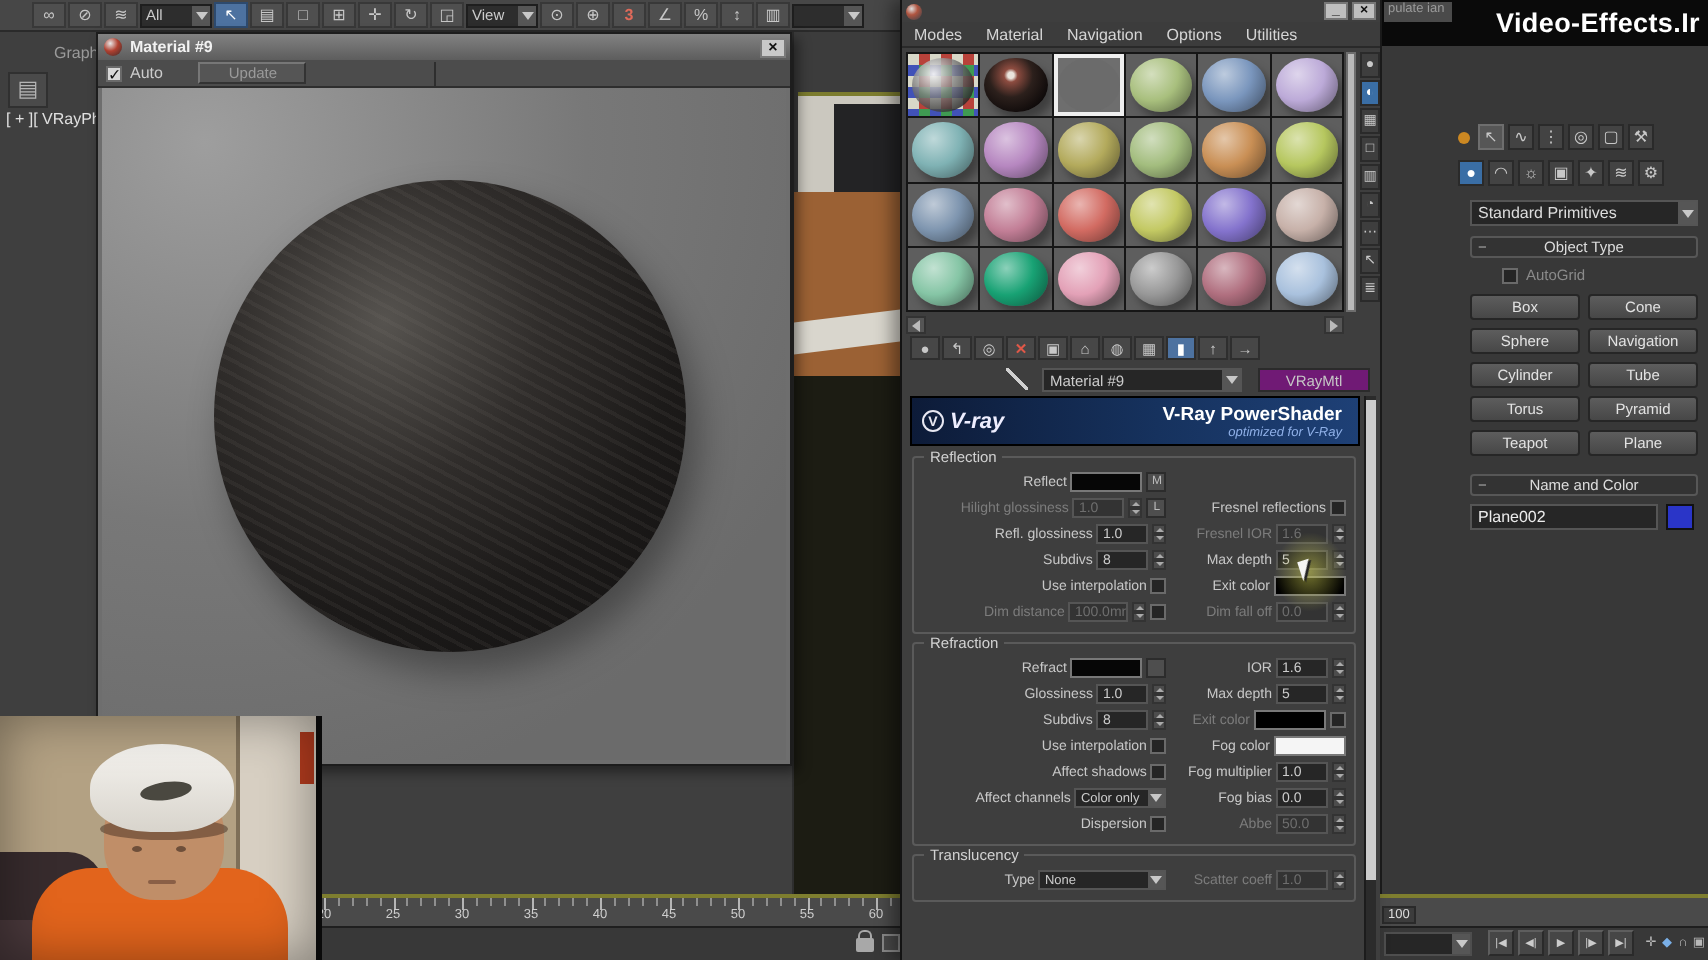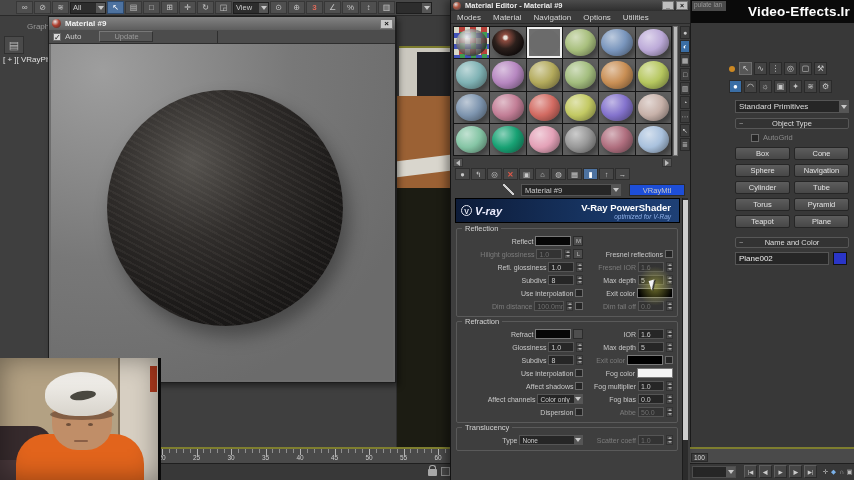--- a/index.html
+++ b/index.html
@@ -106,21 +106,21 @@
   .tri-r{border-top:3px solid transparent;border-bottom:3px solid transparent;border-left:4px solid #bbb}
   #me-tools{position:absolute;left:4px;top:168px;display:flex;gap:1px}
   .mti{width:15px;height:12px;background:#474747;border:1px solid #2e2e2e;color:#c8c8c8;font-size:7.5px;line-height:11px;text-align:center}
   .mti.act{background:#4d72a0;color:#fff}
   .mti.red{color:#e05848;font-weight:bold}
   #me-picker-row{position:absolute;left:0;top:184px;right:0;height:13px}
   #eyedropper{position:absolute;left:52px;top:0;width:11px;height:11px;
               background:linear-gradient(45deg,transparent 44%,#d0d0d0 44% 56%,transparent 56%)}
   #mat-name-dd{position:absolute;left:70px;top:0;width:100px;height:12px;background:#262626;border:1px solid #555;display:flex;align-items:center}
   #mat-name-dd i{flex:1;font-style:normal;font-size:7.5px;color:#ccc;padding-left:3px}
-  #mat-type-btn{position:absolute;left:178px;top:0;width:56px;height:12px;background:#1d4ed8;border:1px solid #2b2b2b;
+  #mat-type-btn{position:absolute;left:178px;top:0;width:56px;height:12px;background:#701a75;border:1px solid #2b2b2b;
                 color:#c6c6c6;font-size:7.5px;line-height:11px;text-align:center}
   #vray-banner{position:absolute;left:4px;top:198px;width:225px;height:25px;border:1px solid #000;
                background:linear-gradient(90deg,#0d1b38,#16325e 55%,#1e4076);display:flex;align-items:center}
   #vray-logo{display:flex;gap:3px;padding-left:5px;width:78px}
   #vray-logo-circle{width:11px;height:11px;border:1.5px solid #e8e8f2;border-radius:50%;color:#e8e8f2;font-size:7px;line-height:11px;text-align:center;font-weight:bold}
   #vray-logo-text{color:#eef;font-size:11px;font-weight:bold;font-style:italic}
   #vray-banner-right{flex:1;text-align:right;padding-right:8px}
   #vray-banner-title{display:block;color:#fff;font-size:9.5px;font-weight:bold}
   #vray-banner-sub{display:block;color:#8fb0e8;font-size:6.5px;font-style:italic}
   #me-scroll{position:absolute;left:231px;top:198px;width:6px;bottom:0;background:#2b2b2b;border-left:1px solid #1c1c1c}
@@ -354,23 +354,20 @@
       <span id="pw-auto-label" data-interactable="false">Auto</span>
       <span id="pw-update" data-interactable="true">Update</span>
       <span id="pw-divider" data-interactable="false"></span>
     </div>
     <div id="pw-canvas" data-interactable="false">
       <div id="pw-sphere" data-interactable="false"></div>
     </div>
   </div>
 
   <div id="mat-editor" data-interactable="false">
-    <div id="me-title" data-interactable="true">
-      <span data-interactable="false">Material Editor - Material #9</span>
-    </div>
     <span id="me-title-icon" data-interactable="false"></span>
     <div id="me-min" class="me-winbtn" data-interactable="true">_</div>
     <div id="me-close" class="me-winbtn" data-interactable="true">×</div>
     <div id="me-menus" data-interactable="false">
         <span class="mi" data-interactable="true">Modes</span>
         <span class="mi" data-interactable="true">Material</span>
         <span class="mi" data-interactable="true">Navigation</span>
         <span class="mi" data-interactable="true">Options</span>
         <span class="mi" data-interactable="true">Utilities</span>
       </div>

